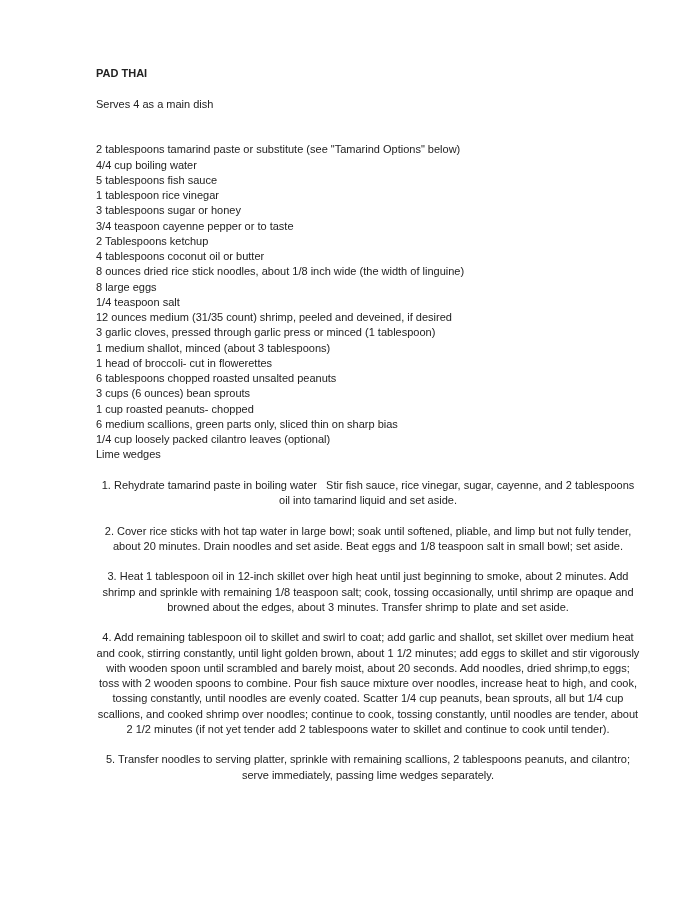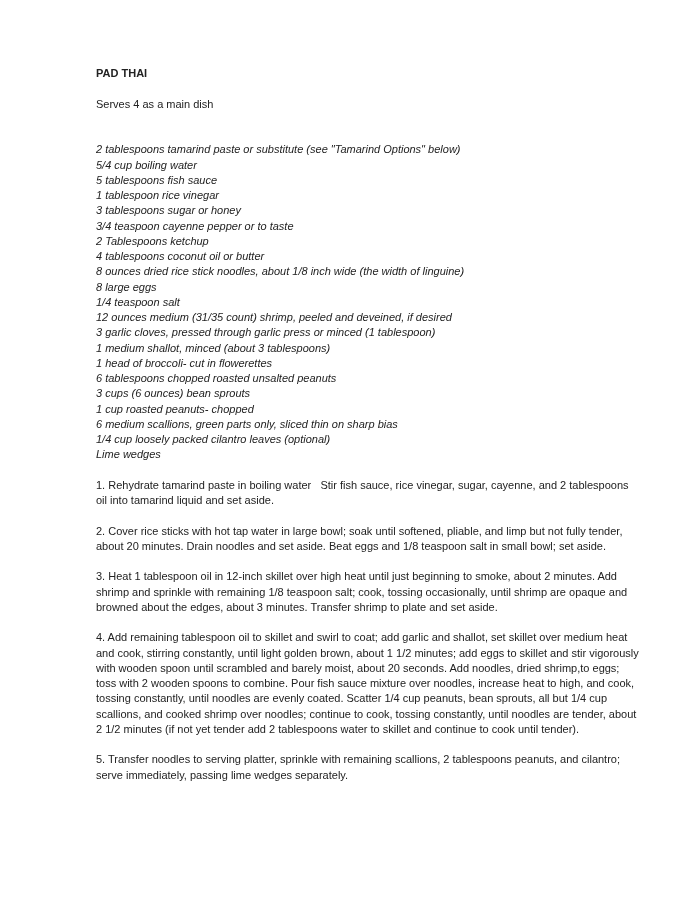--- a/index.html
+++ b/index.html
@@ -30,40 +30,40 @@
     line-height: 15.25px;
   }
   .serving {
     margin: 0 0 30.5px 0;
   }
   .ingredients {
     margin: 0 0 15.25px 0;
   }
   .ingredient-line {
     white-space: pre-wrap;
-    font-style: italic;
   }
   .step {
     margin: 0 0 15.25px 0;
     white-space: pre-wrap;
+    text-align: center;
   }
 </style>
 </head>
 <body>
 
 <div class="page">
   <div class="content">
 
     <h1 class="recipe-title">PAD THAI</h1>
 
     <p class="serving">Serves 4 as a main dish</p>
 
     <div class="ingredients">
       <div class="ingredient-line">2 tablespoons tamarind paste or substitute (see "Tamarind Options" below)</div>
-      <div class="ingredient-line">5/4 cup boiling water</div>
+      <div class="ingredient-line">4/4 cup boiling water</div>
       <div class="ingredient-line">5 tablespoons fish sauce</div>
       <div class="ingredient-line">1 tablespoon rice vinegar</div>
       <div class="ingredient-line">3 tablespoons sugar or honey</div>
       <div class="ingredient-line">3/4 teaspoon cayenne pepper or to taste</div>
       <div class="ingredient-line">2 Tablespoons ketchup</div>
       <div class="ingredient-line">4 tablespoons coconut oil or butter</div>
       <div class="ingredient-line">8 ounces dried rice stick noodles, about 1/8 inch wide (the width of linguine)</div>
       <div class="ingredient-line">8 large eggs</div>
       <div class="ingredient-line">1/4 teaspoon salt</div>
       <div class="ingredient-line">12 ounces medium (31/35 count) shrimp, peeled and deveined, if desired</div>

